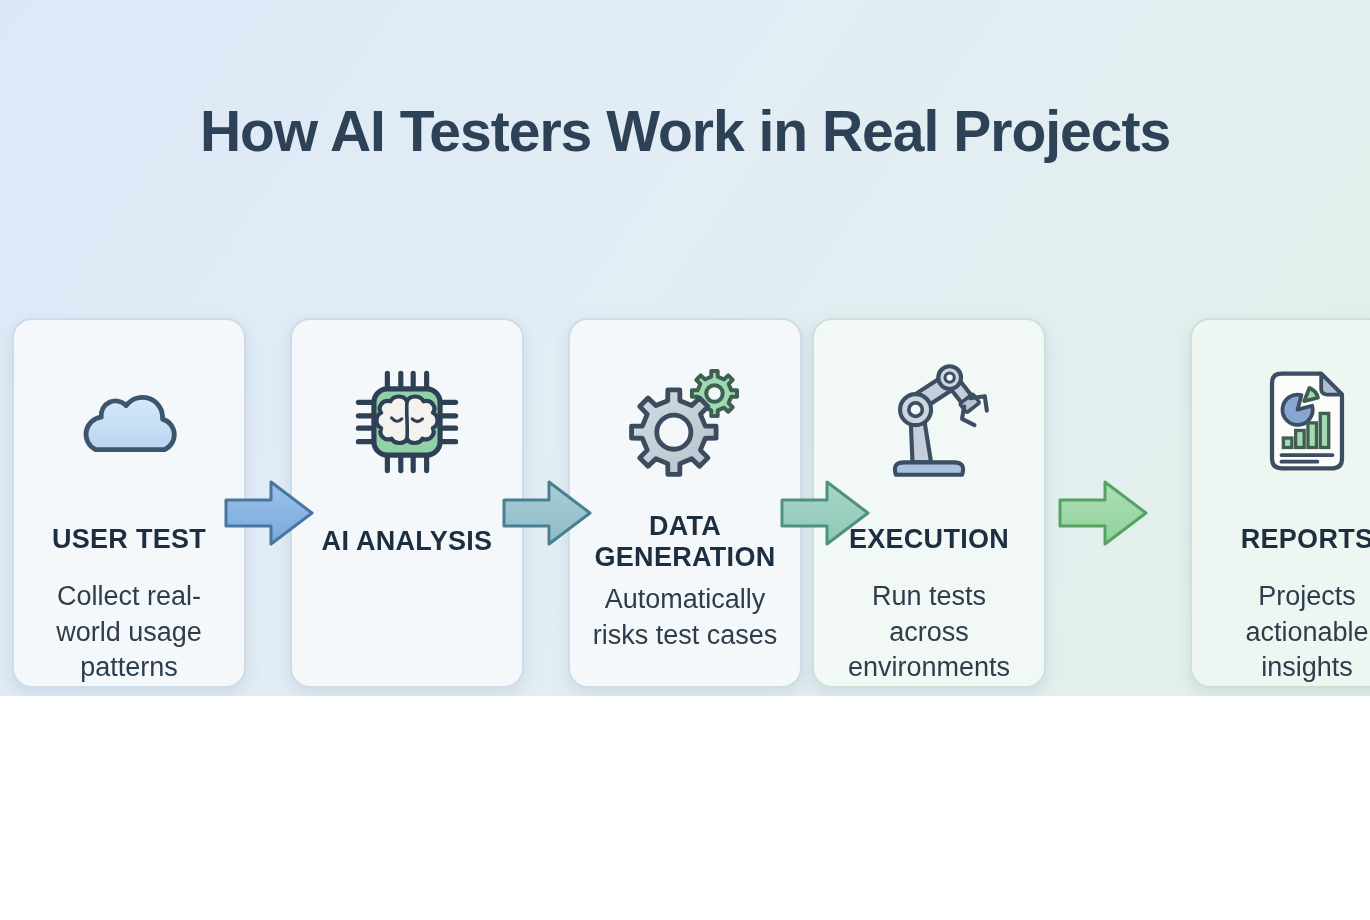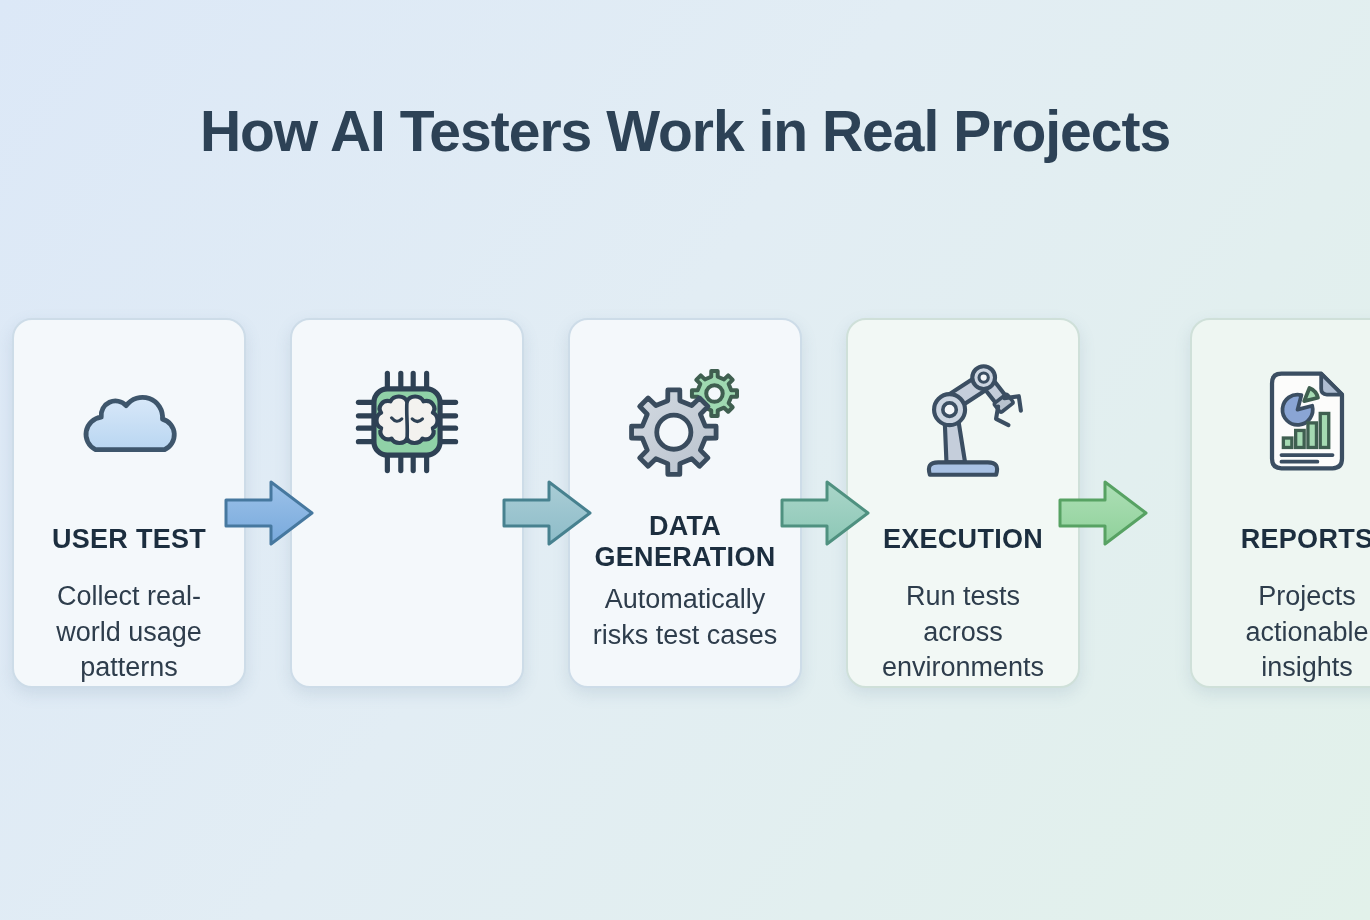--- a/index.html
+++ b/index.html
@@ -1,40 +1,40 @@
 <!DOCTYPE html>
 <html><head>
 <meta charset="utf-8">
 <style>
   * { margin:0; padding:0; box-sizing:border-box; }
   html,body { width:1370px; height:920px; }
   body { font-family:"Liberation Sans", sans-serif; }
 
   .stage {
-    position:relative; width:1370px; height:920px; overflow:hidden;
+    position:relative; width:1370px; height:696px; overflow:hidden;
     background:linear-gradient(125deg,#dce8f7 0%,#e2edf4 45%,#e2f1ea 100%);
   }
 
   .main-title {
     position:absolute; top:98px; left:0; right:0;
     text-align:center; font-size:57px; font-weight:700;
     color:#2d4256; letter-spacing:-1px;
   }
 
   .card {
     position:absolute; top:318px; width:234px; height:370px;
     border-radius:20px; background:#f4f8fb; border:2px solid #cddce8;
     box-shadow:0 6px 16px rgba(96,125,155,0.16);
     display:flex; flex-direction:column; align-items:center;
     padding:36px 12px 0;
   }
   .c1 { left:12px; }
   .c2 { left:290px; }
   .c3 { left:568px; }
-  .c4 { left:846px; background:#f2f8f5; border-color:#cfe0d9; }
+  .c4 { left:812px; background:#f2f8f5; border-color:#cfe0d9; }
   .c5 { left:1190px; background:#eef6f2; border-color:#cfe0d9; }
 
   .icon-box { height:132px; display:flex; align-items:center; justify-content:center; }
 
   .card-title {
     height:64px; margin-top:22px;
     display:flex; align-items:center; justify-content:center;
     font-size:27px; font-weight:700; color:#1c2e3f;
     text-align:center; line-height:1.15; letter-spacing:0.3px;
   }
@@ -94,20 +94,21 @@
             <line x1="92" y1="54" x2="107" y2="54"></line>
           <line x1="92" y1="66" x2="107" y2="66"></line>
             <line x1="92" y1="79" x2="107" y2="79"></line>
         </g>
         <rect x="28" y="28" width="64" height="64" rx="13" fill="#90d1a7" stroke="#2e4154" stroke-width="5"></rect>
         <path d="M60 40 C57 33.5 47 34 44 40 C36 38 31 46 35 51 C29 54 29 63 35 66 C32 73 39 79 45 76 C48 82 58 81.5 60 76 C62 81.5 72 82 75 76 C81 79 88 73 85 66 C91 63 91 54 85 51 C89 46 84 38 76 40 C73 34 63 33.5 60 40 Z" fill="#f3f2ef" stroke="#2e4154" stroke-width="4" stroke-linejoin="round"></path>
         <path d="M60 40 C59 52 61 64 60 77" fill="none" stroke="#2e4154" stroke-width="3.5" stroke-linecap="round"></path>
         <path d="M45 56 q5 6 10 1 M65 57 q5 5 10 0" fill="none" stroke="#2e4154" stroke-width="3" stroke-linecap="round"></path>
       </svg>
     </div>
+    <h2 class="card-title">AI ANALYSIS</h2>
   </section>
 
   <section class="card c3">
     <div class="icon-box">
       <svg width="124" height="116" viewBox="0 0 122 114">
         <defs>
           <linearGradient id="gearGray" x1="0" y1="0" x2="1" y2="1">
             <stop offset="0" stop-color="#d3dae2"></stop>
               <stop offset="1" stop-color="#b9c2cd"></stop>
           </linearGradient>

